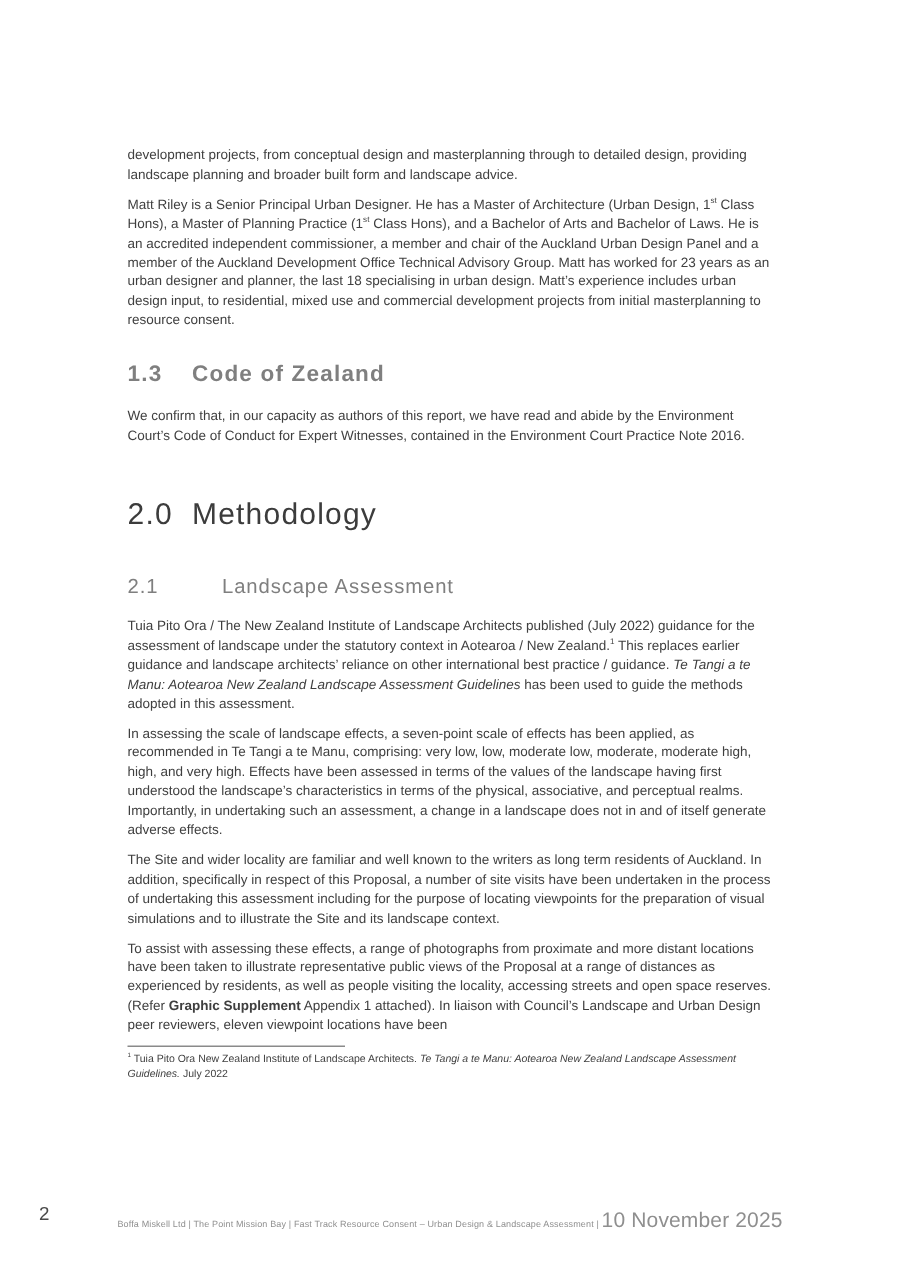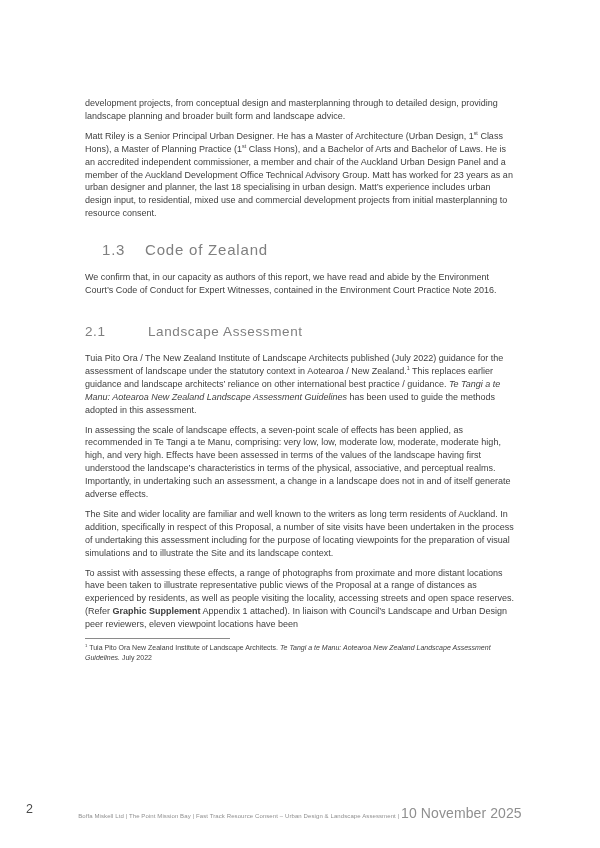--- a/index.html
+++ b/index.html
@@ -40,22 +40,21 @@
   }
   .heading { display: flex; }
   .hnum { flex: none; width: 43px; }
   .h-sub {
     margin-top: 20px;
     margin-bottom: 11px;
     font-size: 15px;
     line-height: 20px;
     letter-spacing: 0.8px;
     color: var(--c-heading-gray);
-    font-weight: normal;
-    margin-left: 17px;
+    font-weight: bold;
   }
   .h-main {
     margin-top: 34px;
     font-size: 20px;
     line-height: 25px;
     letter-spacing: 0.8px;
     color: var(--c-heading-dark);
     font-weight: normal;
   }
   .h-sub2 {
@@ -109,20 +108,24 @@
 
     <p class="body-text"><span>Matt Riley is a Senior Principal Urban Designer. He has a Master of Architecture (Urban Design, 1</span><sup>st</sup><span> Class Hons), a Master of Planning Practice (1</span><sup>st</sup><span> Class Hons), and a Bachelor of Arts and Bachelor of Laws.  He is an accredited independent commissioner, a member and chair of the Auckland Urban Design Panel and a member of the Auckland Development Office Technical Advisory Group.  Matt has worked for 23 years as an urban designer and planner, the last 18 specialising in urban design.  Matt’s experience includes urban design input, to residential, mixed use and commercial development projects from initial masterplanning to resource consent.</span></p>
 
     <div class="heading h-sub">
       <span class="hnum">1.3</span>
       <span class="htext">Code of Zealand</span>
     </div>
 
     <p class="body-text"><span>We confirm that, in our capacity as authors of this report, we have read and abide by the Environment Court’s Code of Conduct for Expert Witnesses, contained in the Environment Court Practice Note 2016.</span></p>
 
+    <div class="heading h-main">
+      <span class="hnum">2.0</span>
+      <span class="htext">Methodology</span>
+    </div>
 
     <div class="heading h-sub2">
       <span class="hnum">2.1</span>
       <span class="htext">Landscape Assessment</span>
     </div>
 
     <p class="body-text"><span>Tuia Pito Ora / The New Zealand Institute of Landscape Architects published (July 2022) guidance for the assessment of landscape under the statutory context in Aotearoa / New Zealand.</span><sup>1</sup><span> This replaces earlier guidance and landscape architects’ reliance on other international best practice / guidance. </span><i>Te Tangi a te Manu: Aotearoa New Zealand Landscape Assessment Guidelines</i><span> has been used to guide the methods adopted in this assessment.</span></p>
 
     <p class="body-text"><span>In assessing the scale of landscape effects, a seven-point scale of effects has been applied, as recommended in Te Tangi a te Manu, comprising: very low, low, moderate low, moderate, moderate high, high, and very high. Effects have been assessed in terms of the values of the landscape having first understood the landscape’s characteristics in terms of the physical, associative, and perceptual realms. Importantly, in undertaking such an assessment, a change in a landscape does not in and of itself generate adverse effects.</span></p>
 

